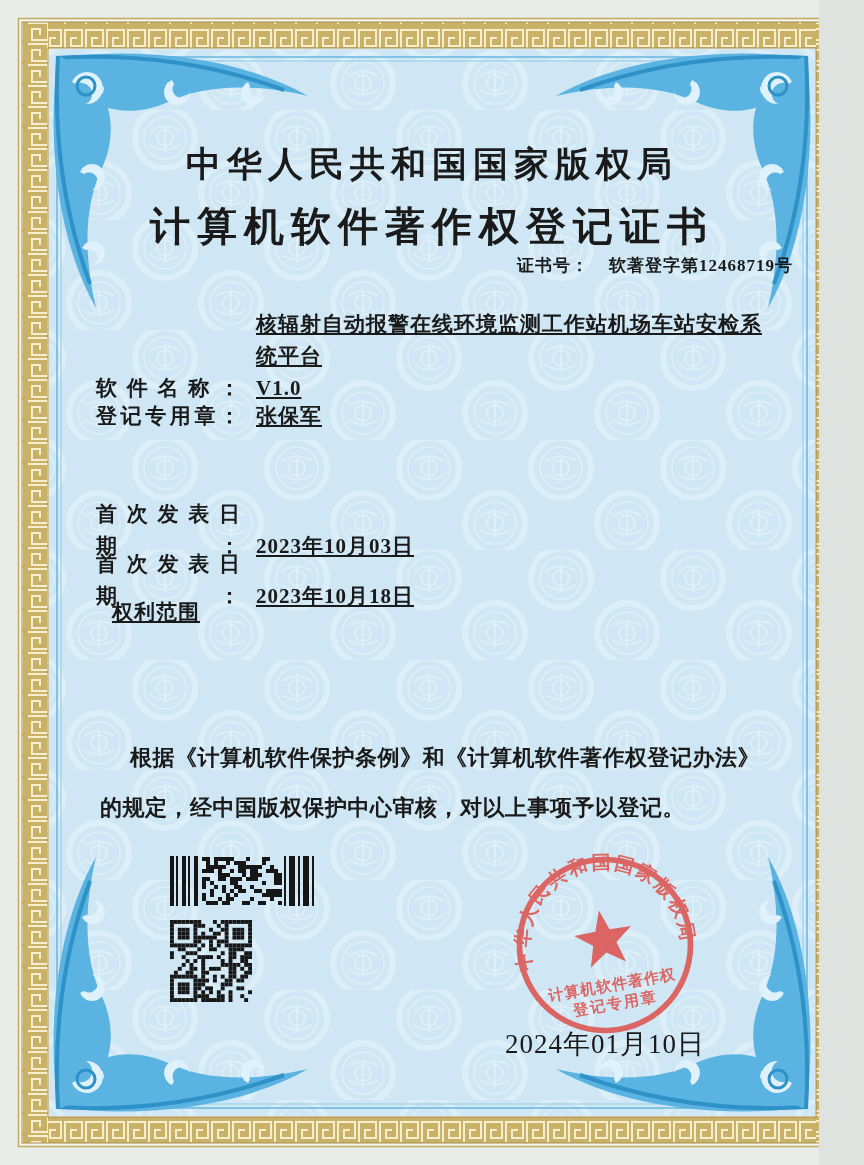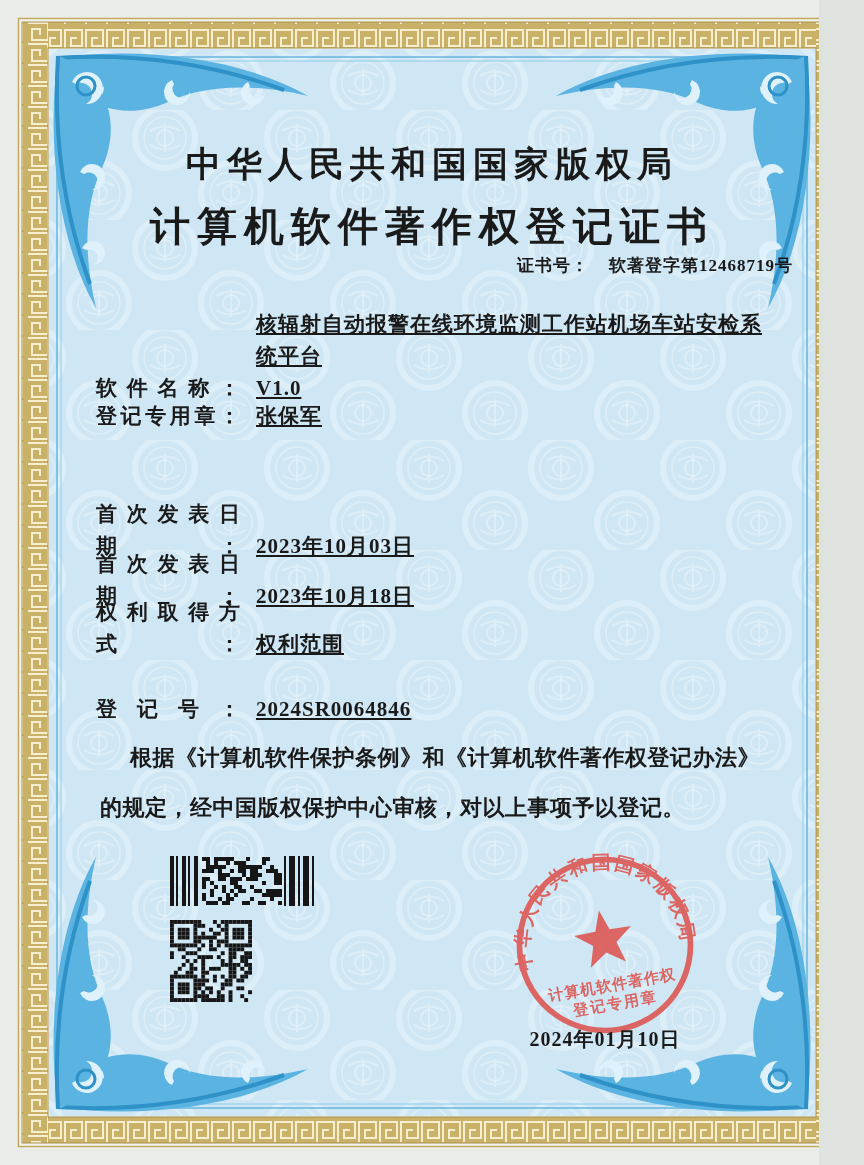--- a/index.html
+++ b/index.html
@@ -26,21 +26,21 @@
              font-weight:700;line-height:50px;text-indent:30px;letter-spacing:0.5px;}
 
   .barcode{position:absolute;left:170px;top:856px;width:144px;height:50px;display:flex;}
   .bc-bars-l{width:30px;height:50px;
      background:repeating-linear-gradient(90deg,#161616 0 4px,transparent 4px 6px,#161616 6px 8px,transparent 8px 12px);}
   .bc-bars-r{width:30px;height:50px;
      background:repeating-linear-gradient(90deg,#161616 0 2px,transparent 2px 5px,#161616 5px 11px,transparent 11px 14px);}
   .qr{position:absolute;left:170px;top:920px;width:82px;height:82px;}
   .seal{position:absolute;left:510px;top:850px;width:190px;height:190px;}
   .issue-date{position:absolute;left:505px;top:1026px;width:200px;text-align:center;
-              font-size:20px;font-weight:700;letter-spacing:1px;z-index:2;}
+              font-size:27px;font-weight:400;letter-spacing:1px;z-index:2;}
 </style>
 </head>
 <body>
 
 <div class="page">
 
   <svg class="deco" width="864" height="1165" viewBox="0 0 864 1165">
     <defs>
       <pattern id="mh" width="21" height="26" patternUnits="userSpaceOnUse">
         <rect width="21" height="26" fill="#c9b168"></rect>
@@ -127,26 +127,21 @@
     </div>
     <div class="frow" style="top:498px">
       <span class="flabel">首次发表日期：</span>
       <span class="fvalue">2023年10月03日</span>
     </div>
     <div class="frow" style="top:548px">
       <span class="flabel">首次发表日期：</span>
       <span class="fvalue">2023年10月18日</span>
     </div>
     <div class="frow" style="top:596px">
-      <span class="flabel">权利取得方式：</span>
       <span class="fvalue">权利范围</span>
-    </div>
-    <div class="frow" style="top:693px">
-      <span class="flabel">登记号：</span>
-      <span class="fvalue">2024SR0064846</span>
     </div>
 
     <div class="statement">根据《计算机软件保护条例》和《计算机软件著作权登记办法》的规定，经中国版权保护中心审核，对以上事项予以登记。</div>
 
     <div class="barcode">
       <span class="bc-bars-l"></span>
       <svg id="bc-svg" width="84" height="50">
           <rect x="2" y="1" width="4" height="4" fill="#161616"></rect>
           <rect x="6" y="1" width="4" height="4" fill="#161616"></rect>
           <rect x="14" y="1" width="4" height="4" fill="#161616"></rect>

